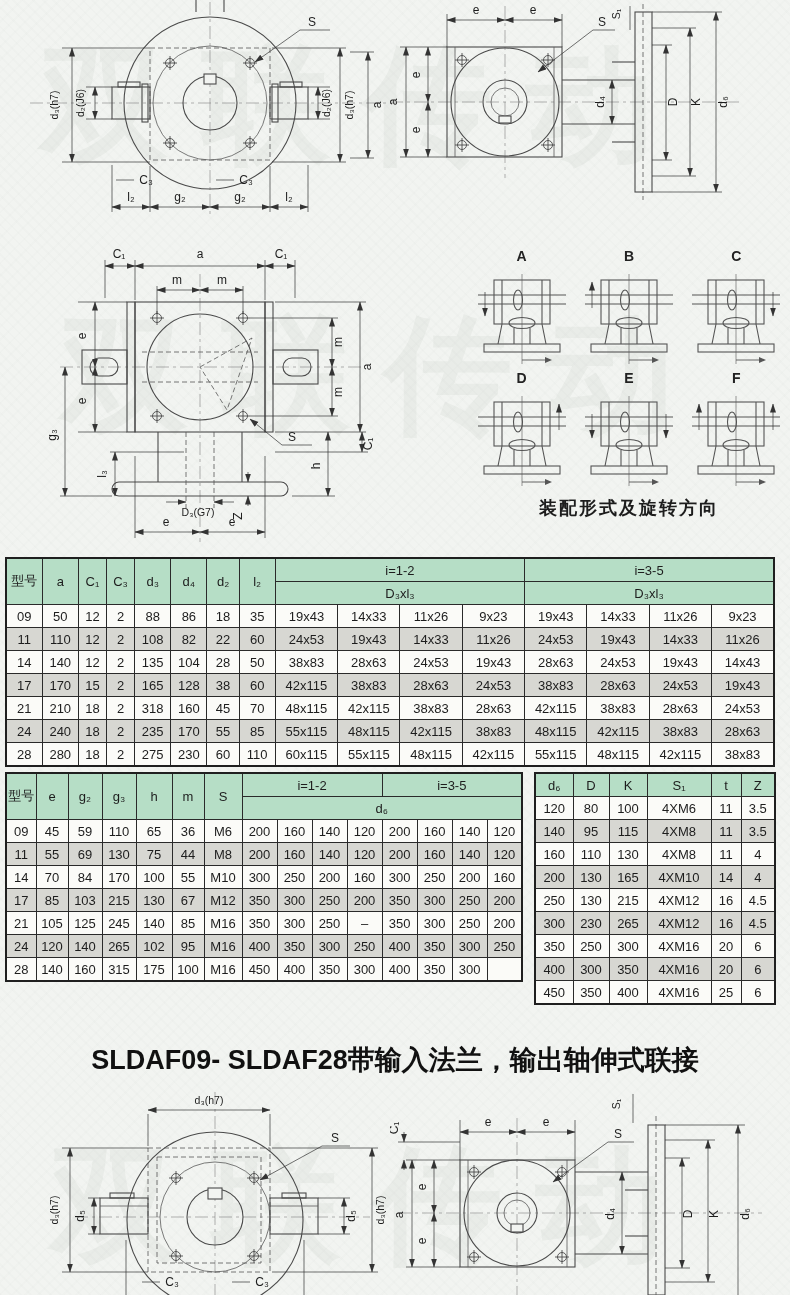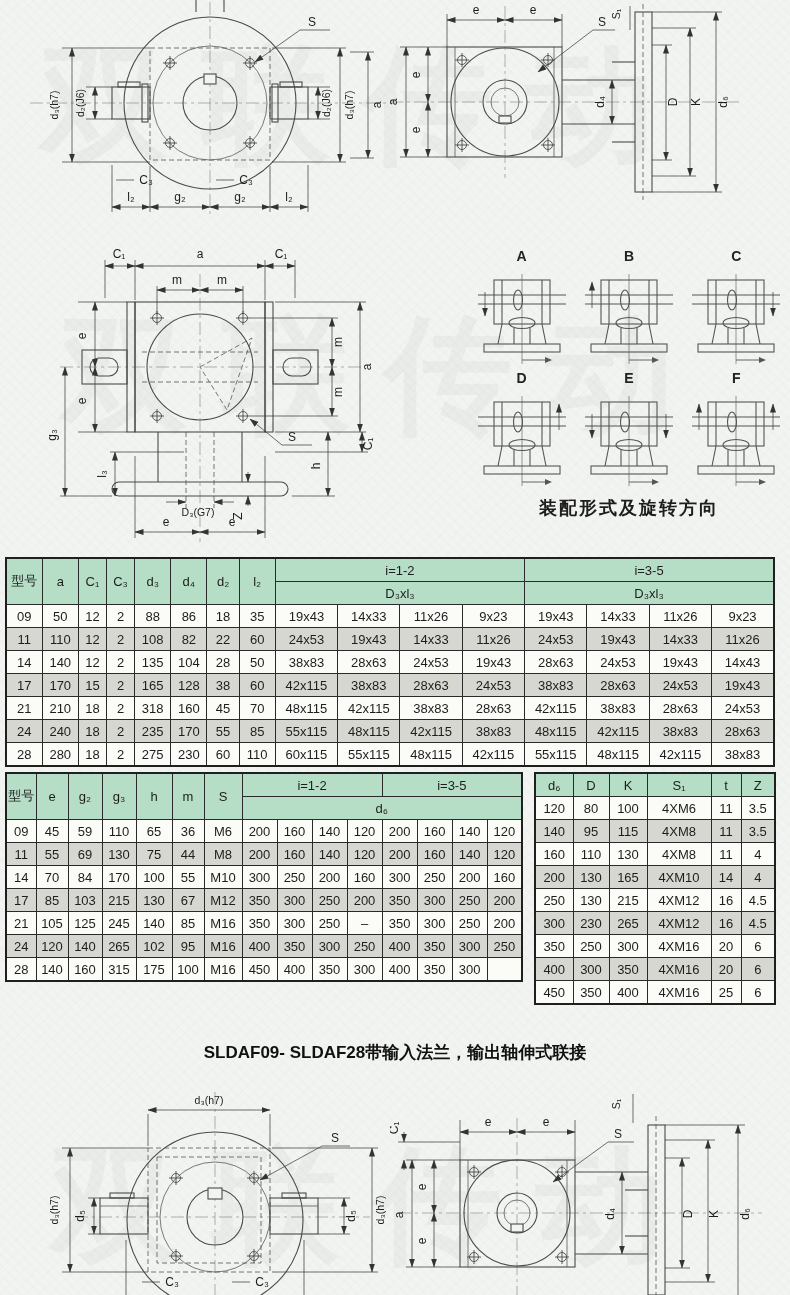--- a/index.html
+++ b/index.html
@@ -19,21 +19,21 @@
   text.lb{font:12px "Liberation Sans",sans-serif;fill:#1d1d1d;text-anchor:middle;}
   text.lbs{font:10.5px "Liberation Sans",sans-serif;fill:#1d1d1d;text-anchor:middle;}
   .fillbg{fill:#f2f4f1;}
   .tbl{border-collapse:collapse;position:absolute;table-layout:fixed;background:#fbfbf8;border:2px solid #1f1f1f;}
   .tbl th,.tbl td{border:1px solid #2a2a2a;font:13px "Liberation Sans",sans-serif;text-align:center;
       padding:0;color:#1d1d1d;height:22px;overflow:hidden;white-space:nowrap;}
   .tbl th{background:#b6dec6;font-weight:400;}
   .tbl th.model{white-space:normal;line-height:1.15;font-size:13px;}
   .tbl tr.alt td{background:#d7d7d2;}
   .title{position:absolute;top:1040px;left:0;width:790px;text-align:center;
-      font-weight:700;font-size:17px;color:#111;line-height:1.5;}
+      font-weight:700;font-size:27px;color:#111;line-height:1.5;}
   .asm{position:absolute;left:468px;top:248px;width:322px;}
   .asm-grid{display:grid;grid-template-columns:repeat(3,1fr);row-gap:4px;}
   .asm-cell{display:flex;flex-direction:column;align-items:center;}
   .icon-label{font:600 14px "Liberation Sans",sans-serif;color:#222;height:16px;}
   .asm-caption{margin-top:8px;text-align:center;font-weight:600;font-size:18px;
       letter-spacing:2px;color:#1d1d1d;}
 </style>
 </head>
 <body>
 

